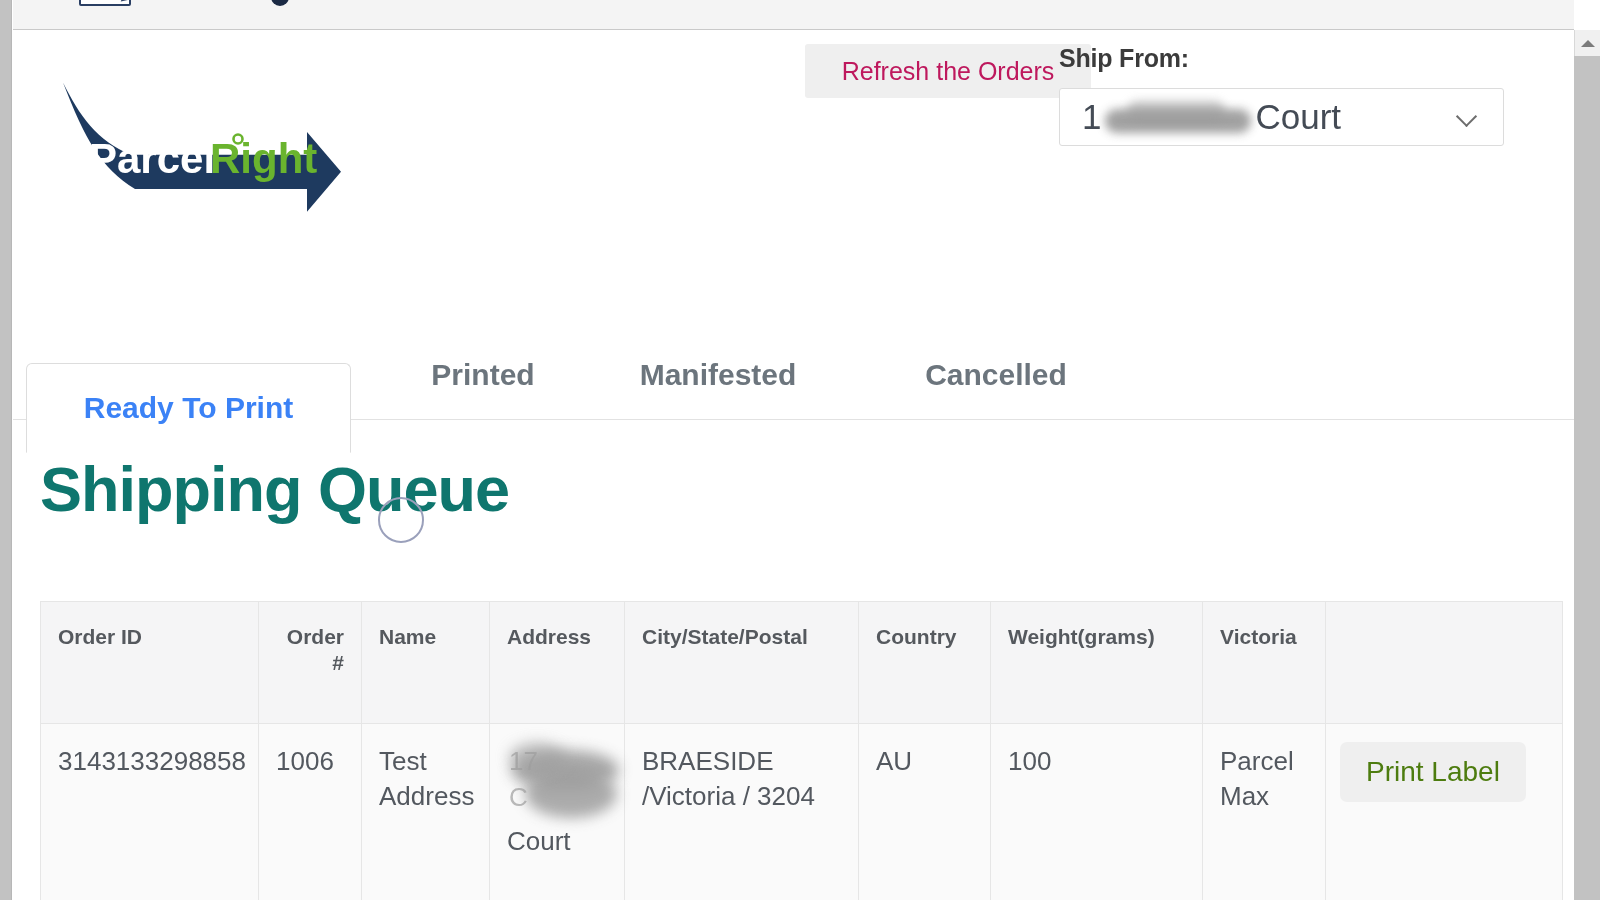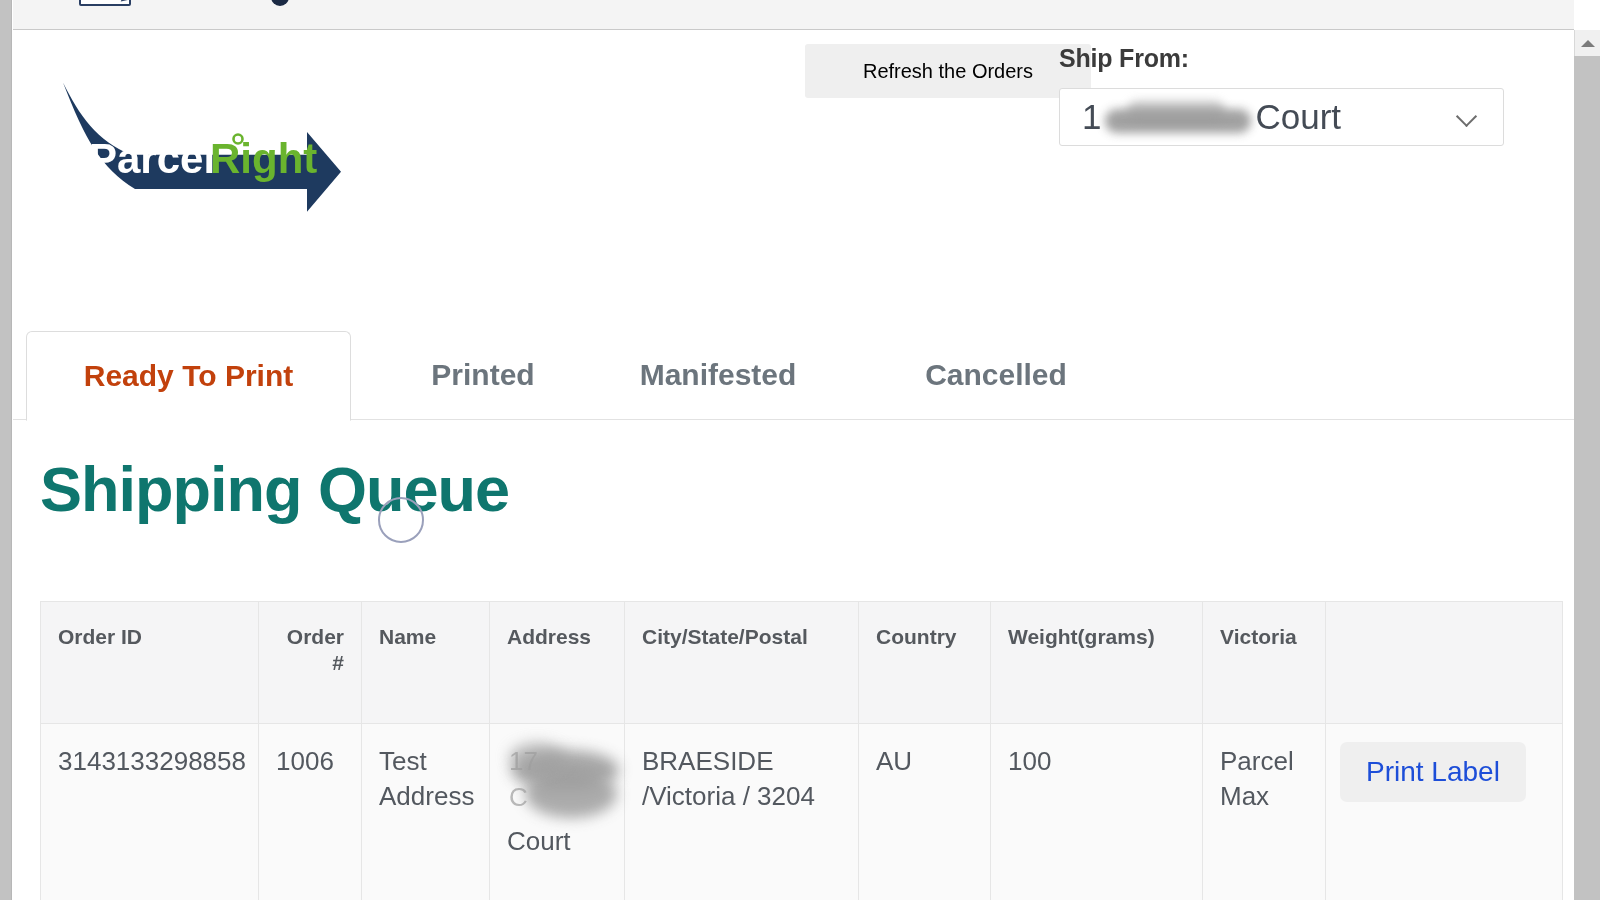--- a/index.html
+++ b/index.html
@@ -109,22 +109,22 @@
 
   
   .refresh-btn {
     position: absolute;
     left: 792px; top: 13px;
     width: 286px; height: 54px;
     background: #efefef;
     border: none;
     border-radius: 3px;
     font-family: "Liberation Sans", sans-serif;
-    font-size: 20px;
-    color: #000000;
+    font-size: 25px;
+    color: #be185d;
     text-align: center;
     line-height: 54px;
     cursor: pointer;
     white-space: nowrap;
     overflow: visible;
   }
 
   
   .shipfrom-label {
     position: absolute;
@@ -205,25 +205,26 @@
     height: 90px;
     line-height: 88px;
     font-size: 30px;
     font-weight: bold;
     color: #6c757d;
     white-space: nowrap;
     cursor: pointer;
     text-align: center;
   }
   .tab.active {
-    color: #c2410c;
+    color: #3b82f6;
     background: #ffffff;
     border: 1px solid #dddddd;
     border-bottom: 1px solid #ffffff;
     border-radius: 6px 6px 0 0;
+    margin-top: 32px;
   }
 
   
   .page-title {
     position: absolute;
     left: 27px; top: 422px;
     font-size: 63px;
     font-weight: bold;
     color: #0f766e;
     letter-spacing: -1px;
@@ -320,21 +321,21 @@
     margin-top: 2px;
   }
 
   .print-label-btn {
     display: inline-block;
     background: #efefef;
     border: none;
     border-radius: 7px;
     font-family: "Liberation Sans", sans-serif;
     font-size: 28px;
-    color: #1d4ed8;
+    color: #4d7c0f;
     padding: 14px 26px;
     cursor: pointer;
     white-space: nowrap;
   }
 </style>
 </head>
 <body>
 
 <div id="root">
 

